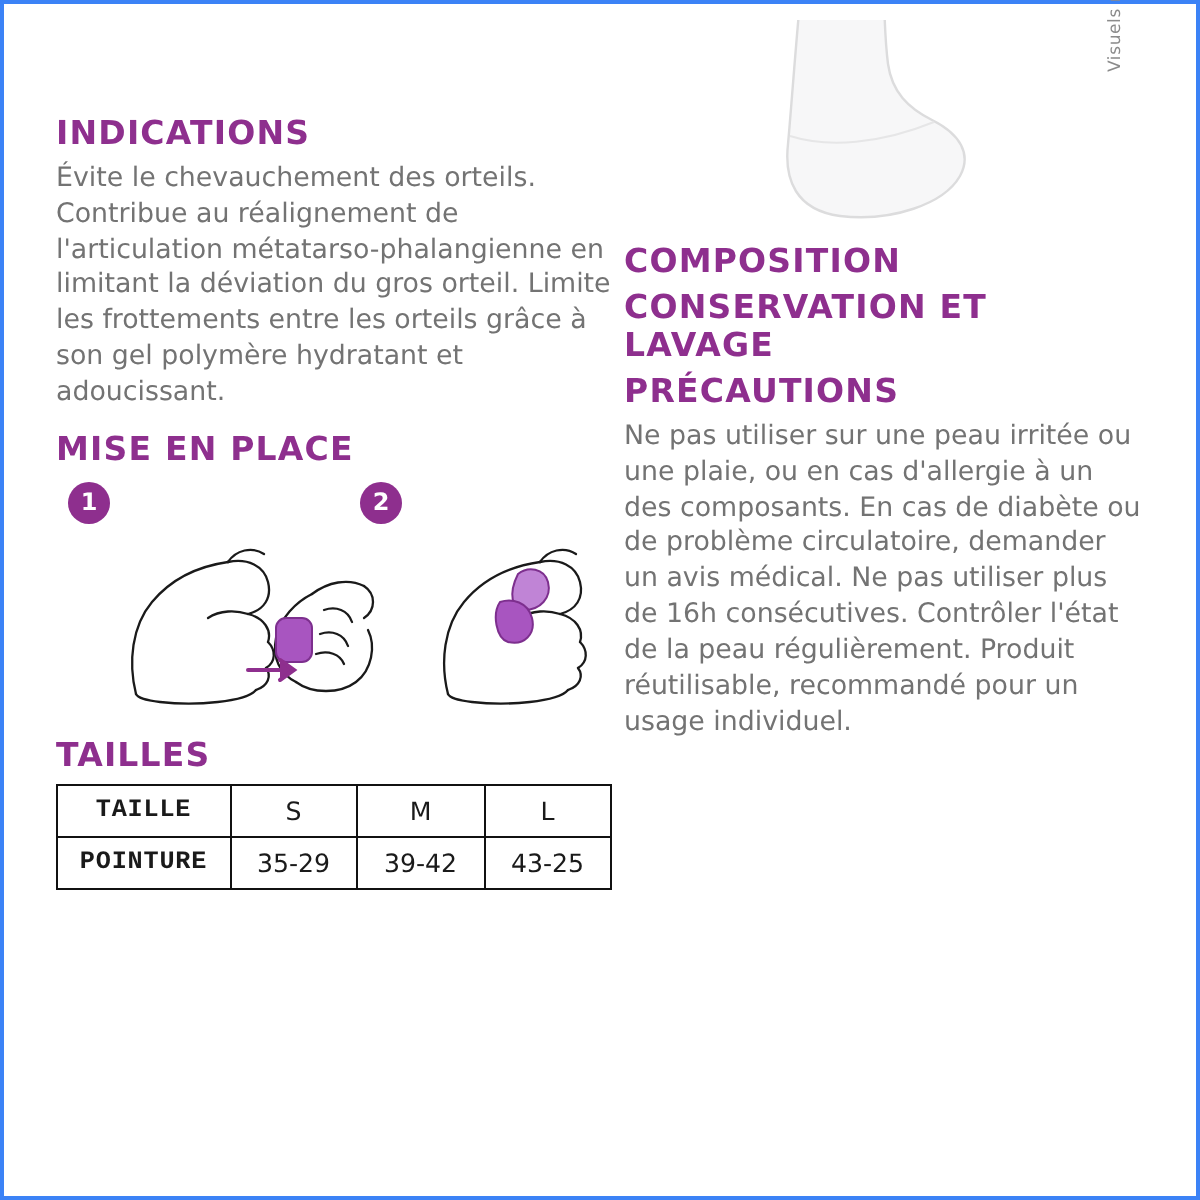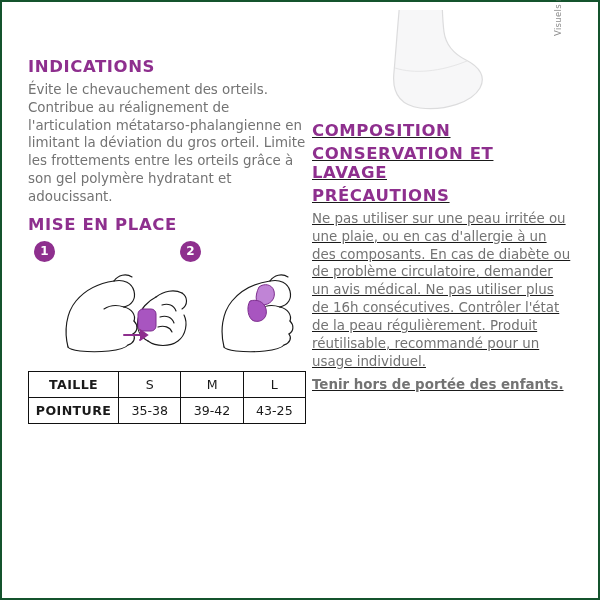--- a/index.html
+++ b/index.html
@@ -12,41 +12,40 @@
     background: #ffffff;
     font-family: "DejaVu Sans", sans-serif;
     color: #1a1a1a;
     overflow: hidden;
   }
   .page {
     position: relative;
     width: 600px;
     height: 600px;
     box-sizing: border-box;
-    border: 2px solid #14532d;
+    border: 2px solid #3b82f6;
     background: #ffffff;
   }
   .inner {
     position: absolute;
     left: 0; top: 0; right: 0; bottom: 0;
     padding: 14px 18px 10px 20px;
     box-sizing: border-box;
   }
   .col-left {
     position: absolute;
     left: 26px;
     top: 56px;
     width: 278px;
   }
   .col-right {
     position: absolute;
     left: 310px;
     top: 120px;
     width: 262px;
-    text-decoration: underline;
   }
   h2.section {
     font-family: "DejaVu Sans", sans-serif;
     font-size: 16.5px;
     font-weight: bold;
     color: #8e2f8e;
     letter-spacing: 0.6px;
     margin: 0 0 4px 0;
     line-height: 1.15;
   }
@@ -117,21 +116,21 @@
   table.sizes td {
     border: 1px solid #111;
     text-align: center;
     padding: 4px 6px;
     height: 17px;
   }
   table.sizes td.head {
     font-weight: bold;
     letter-spacing: 0.4px;
   }
-  .c-label { width: 78px; }
+  .c-label { width: 78px; font-family: Liberation Mono, monospace; }
   .c-val { width: 64px; }
 </style>
 </head>
 <body>
 
 <div class="page">
   <div class="inner">
 
     <div class="sock">
       <svg width="150" height="110" viewBox="0 0 150 110" xmlns="http://www.w3.org/2000/svg">
@@ -192,43 +191,43 @@
             <path d="M252 68 C246 66, 238 66, 232 70"></path>
           </g>
           <g>
             <path d="M231 48 C236 44, 244 45, 246 52 C248 60, 242 66, 234 66 C228 66, 226 58, 231 48 Z" fill="#c084d6" stroke="#7d2f8e" stroke-width="1"></path>
             <path d="M222 62 C228 60, 236 62, 238 70 C240 78, 234 84, 226 82 C220 80, 218 68, 222 62 Z" fill="#a855c0" stroke="#7d2f8e" stroke-width="1"></path>
           </g>
         </svg>
       </div>
 
 
+      <h2 class="section">TAILLES</h2>
 
       <table class="sizes">
         <tbody>
           <tr>
             <td class="head c-label">TAILLE</td>
             <td class="c-val">S</td>
             <td class="c-val">M</td>
             <td class="c-val">L</td>
           </tr>
           <tr>
             <td class="head c-label">POINTURE</td>
-            <td class="c-val">35-38</td>
+            <td class="c-val">35-29</td>
             <td class="c-val">39-42</td>
             <td class="c-val">43-25</td>
           </tr>
         </tbody>
       </table>
     </div>
 
     <div class="col-right">
       <h2 class="section">COMPOSITION</h2>
 
       <h2 class="section">CONSERVATION ET LAVAGE</h2>
 
       <h2 class="section">PRÉCAUTIONS</h2>
       <p class="body-text tight">Ne pas utiliser sur une peau irritée ou une plaie, ou en cas d'allergie à un des composants. En cas de diabète ou de problème circulatoire, demander un avis médical. Ne pas utiliser plus de 16h consécutives. Contrôler l'état de la peau régulièrement. Produit réutilisable, recommandé pour un usage individuel.</p>
-      <p class="body-text bold-line">Tenir hors de portée des enfants.</p>
     </div>
 
   </div>
 </div>
 
 </body></html>

